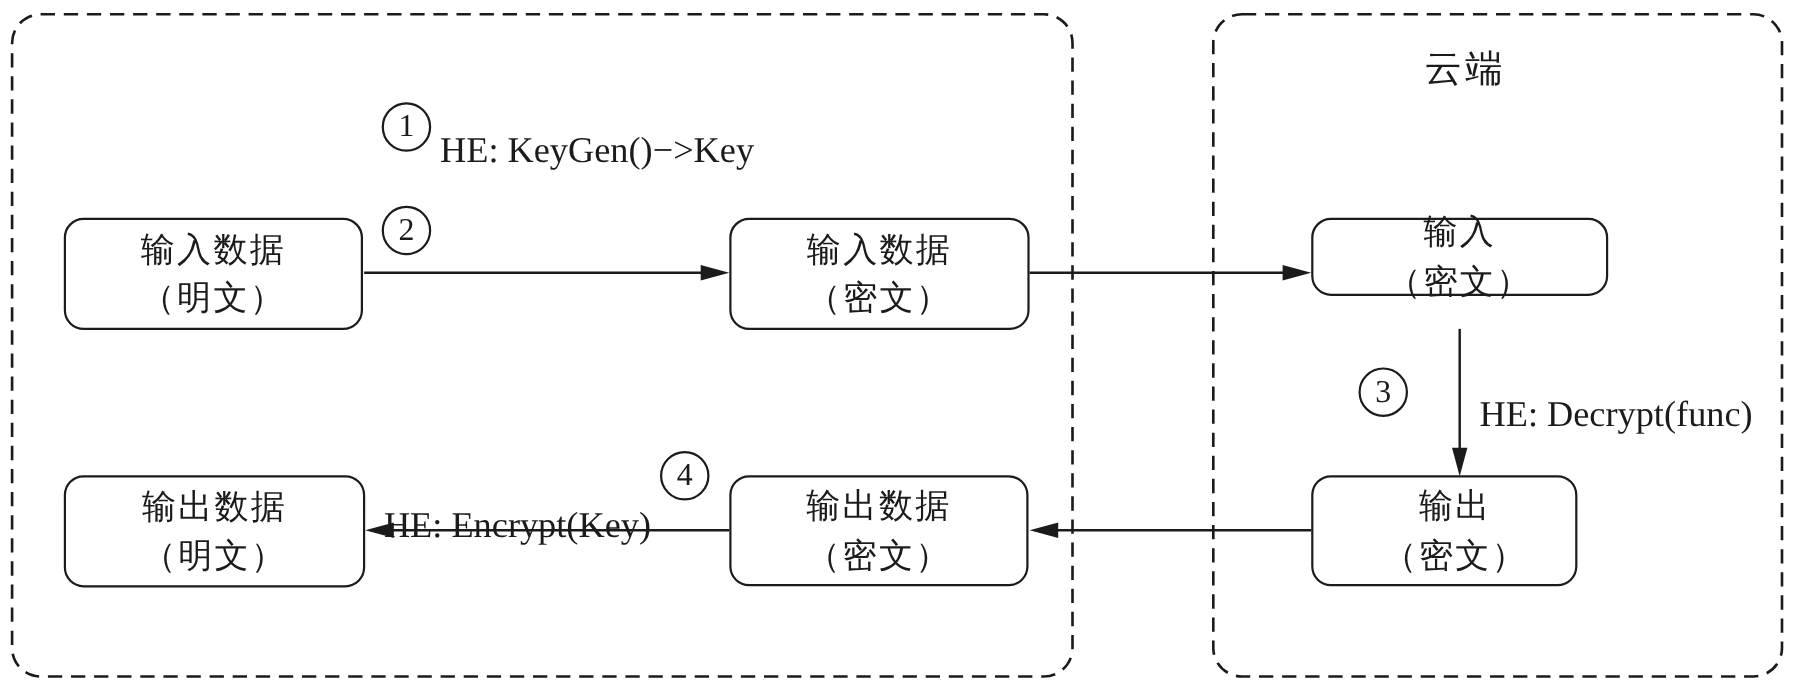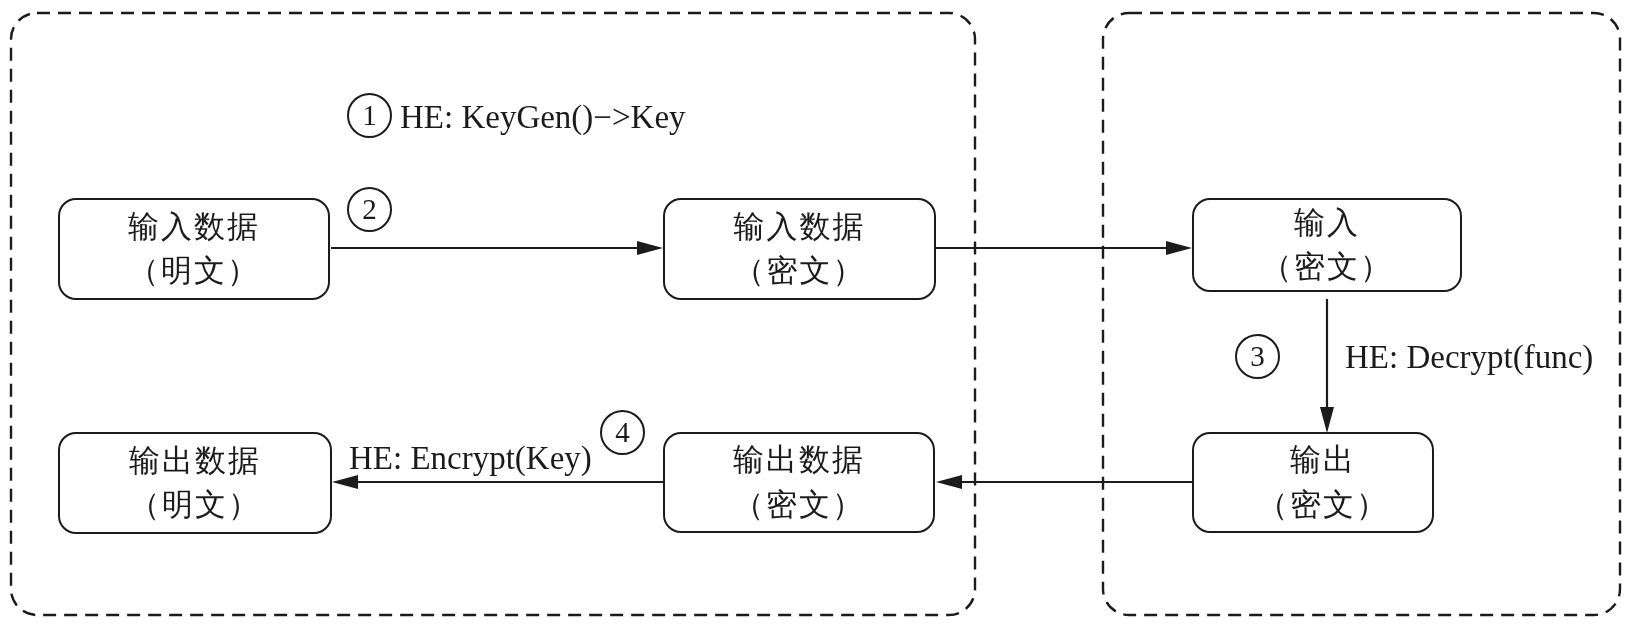--- a/index.html
+++ b/index.html
@@ -46,20 +46,21 @@
     display:flex;
     align-items:center;
     justify-content:center;
     font-size:29px;
   }
   .step-text{
     position:absolute;
     font-size:33px;
     line-height:44px;
     white-space:nowrap;
+    margin-top:20px;
   }
 </style>
 </head>
 <body>
 
 <div id="canvas">
 
   <svg id="lines" viewBox="0 0 1638 628" xmlns="http://www.w3.org/2000/svg">
 
     <rect x="11" y="13" width="964" height="602" rx="26" fill="none" stroke="#1b1b1b" stroke-width="2.4" stroke-dasharray="13 8"></rect>
@@ -84,20 +85,21 @@
       <line x1="1192" y1="482" x2="958" y2="482" stroke="#1b1b1b" stroke-width="2.2"></line>
       <polygon points="936,482 962,475 962,489" fill="#1b1b1b"></polygon>
     </g>
 
     <g>
       <line x1="663" y1="482" x2="354" y2="482" stroke="#1b1b1b" stroke-width="2.2"></line>
       <polygon points="332,482 358,475 358,489" fill="#1b1b1b"></polygon>
     </g>
   </svg>
 
+  <div class="region-title" style="left:1262px;top:40px;">云端</div>
 
   <div class="step-circle" style="left:347px;top:93px;">
     <span>1</span>
   </div>
   <div class="step-text" style="left:400px;top:95px;">HE: KeyGen()−&gt;Key</div>
 
   <div class="step-circle" style="left:347px;top:187px;">
     <span>2</span>
   </div>
 
@@ -114,21 +116,21 @@
   <div class="node" style="left:58px;top:198px;width:272px;height:102px;">
     <span>输入数据</span>
     <span>（明文）</span>
   </div>
 
   <div class="node" style="left:663px;top:198px;width:273px;height:102px;">
     <span>输入数据</span>
     <span>（密文）</span>
   </div>
 
-  <div class="node" style="left:1192px;top:198px;width:270px;height:94px;">
+  <div class="node" style="left:1192px;top:198px;width:270px;height:71px;">
     <span>输入</span>
     <span>（密文）</span>
   </div>
 
   <div class="node" style="left:1192px;top:432px;width:242px;height:101px;padding-left:20px;">
     <span>输出</span>
     <span>（密文）</span>
   </div>
 
   <div class="node" style="left:663px;top:432px;width:272px;height:101px;">

